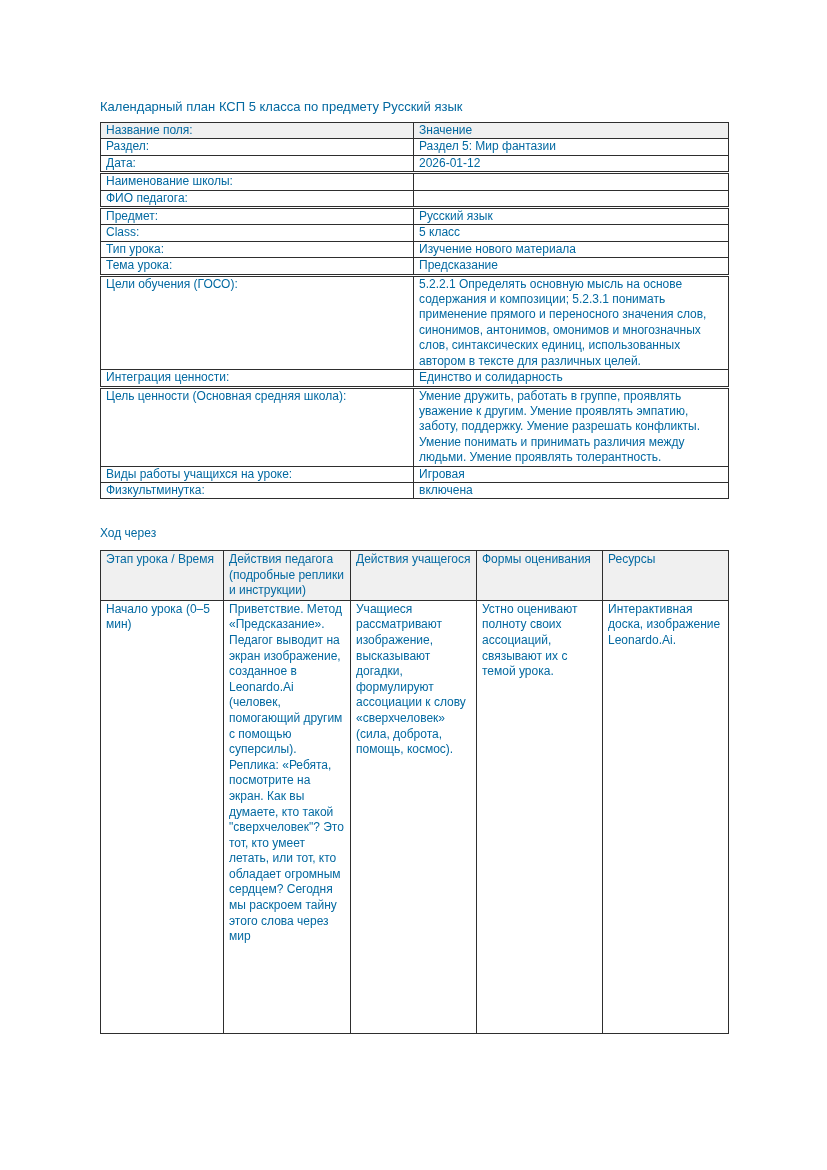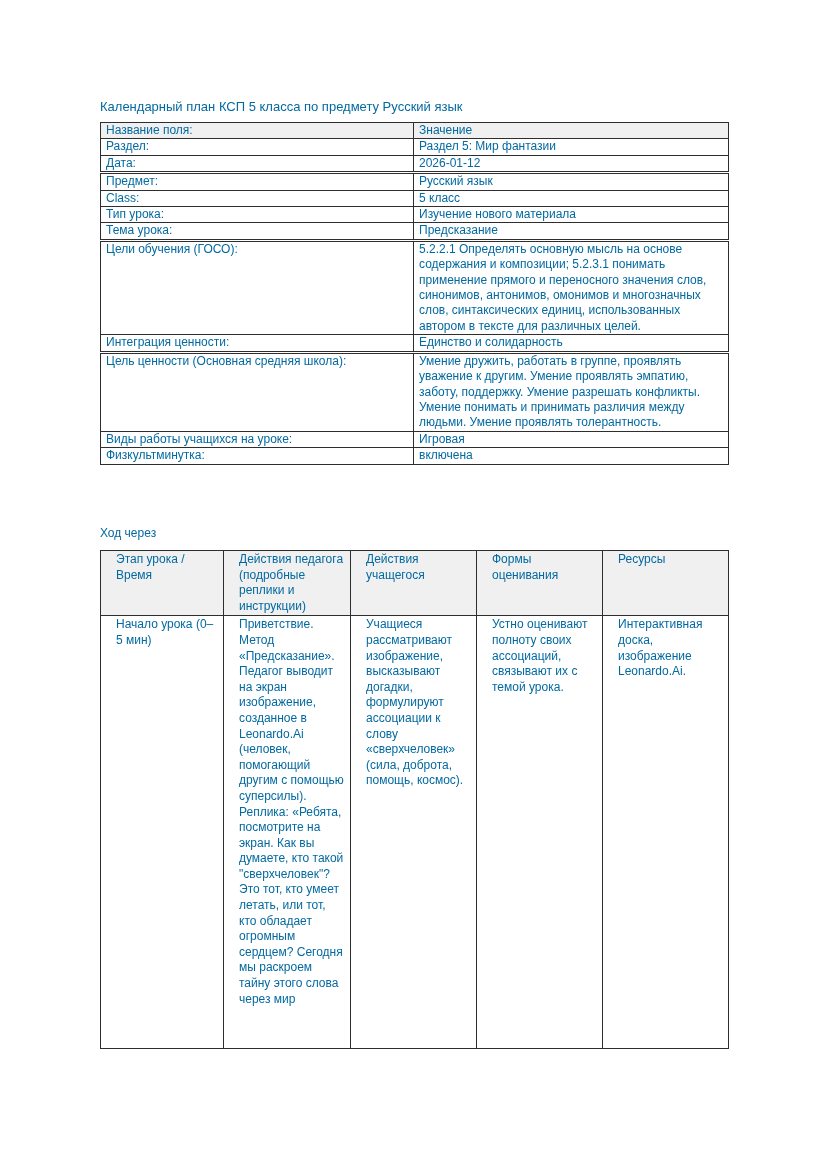--- a/index.html
+++ b/index.html
@@ -53,21 +53,21 @@
     top: 550px;
     width: 628px;
   }
   .lesson-table col.lc1 { width: 123px; }
   .lesson-table col.lc2 { width: 127px; }
   .lesson-table col.lc3 { width: 126px; }
   .lesson-table col.lc4 { width: 126px; }
   .lesson-table col.lc5 { width: 126px; }
   .lesson-table td {
     border: 1px solid #2e2e2e;
-    padding: 1px 4px 1px 15px;
+    padding: 1px 4px 1px 5px;
     font-size: 12px;
     line-height: 15.6px;
     vertical-align: top;
     word-wrap: break-word;
   }
   .lesson-table tr.data-row td { height: 430px; }
   .clip { max-height: 428px; overflow: hidden; }
 </style>
 </head>
 <body>
@@ -86,20 +86,28 @@
         <td>Название поля:</td>
         <td>Значение</td>
       </tr>
       <tr>
         <td>Раздел:</td>
         <td>Раздел 5: Мир фантазии</td>
       </tr>
       <tr class="grp">
         <td>Дата:</td>
         <td>2026-01-12</td>
+      </tr>
+      <tr>
+        <td>Наименование школы:</td>
+        <td></td>
+      </tr>
+      <tr class="grp">
+        <td>ФИО педагога:</td>
+        <td></td>
       </tr>
       <tr>
         <td>Предмет:</td>
         <td>Русский язык</td>
       </tr>
       <tr>
         <td>Class:</td>
         <td>5 класс</td>
       </tr>
       <tr>

